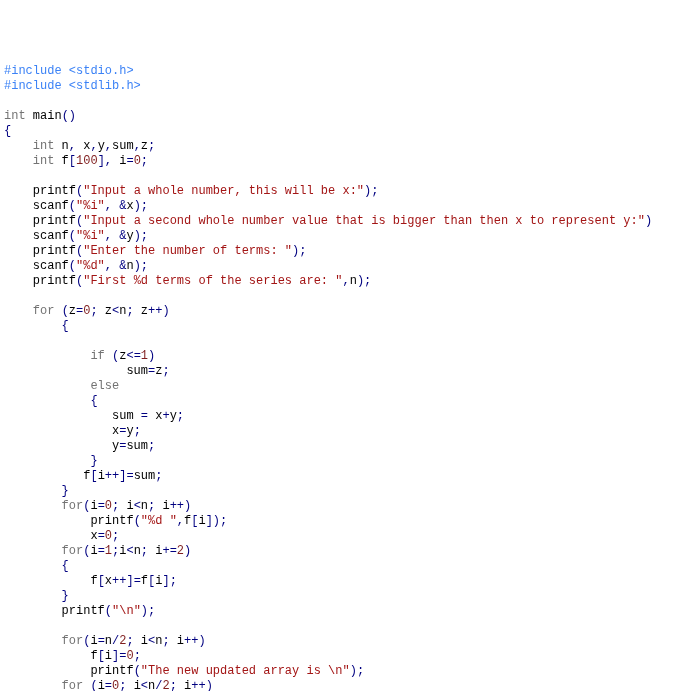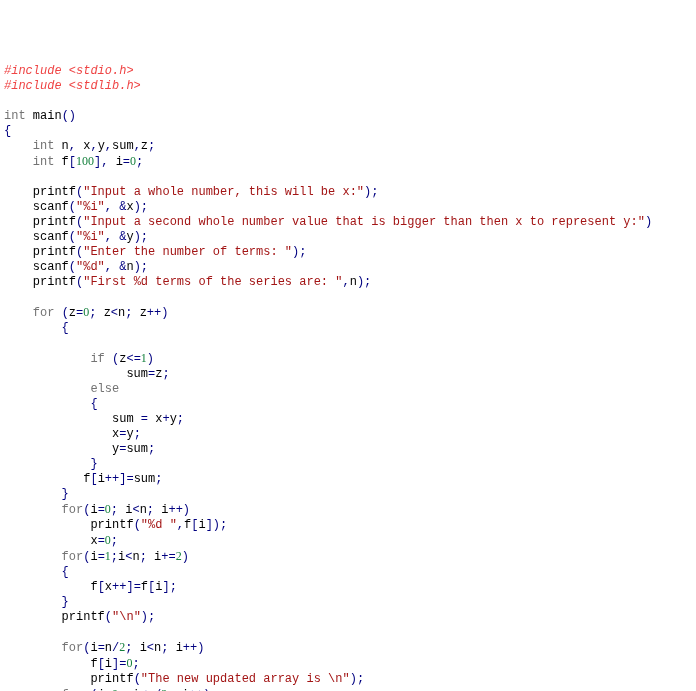--- a/index.html
+++ b/index.html
@@ -6,23 +6,23 @@
     margin: 0;
     padding: 4px;
     background: #ffffff;
     font-family: "Courier New", Courier, monospace;
     font-size: 12px;
     line-height: 15px;
     white-space: pre;
     color: #000000;
   }
   .kw { color: #737373; }
-  .pp { color: #ef4444; font-style: italic; }
+  .pp { color: #3b82f6; }
   .str { color: #a31515; }
-  .num { color: #15803d; font-family: Liberation Serif, serif; }
+  .num { color: #7f1d1d; }
   .op { color: #000080; }
   .brace { color: #000080; }
   .pn { color: #000080; }
   .line { display: block; }
 </style>
 </head>
 <body>
 
 
 

